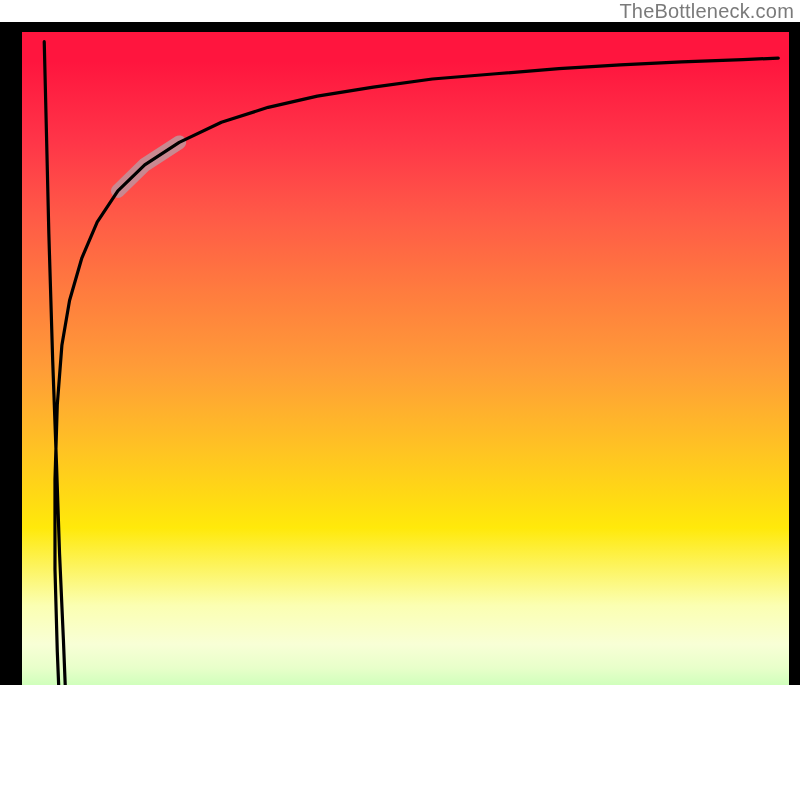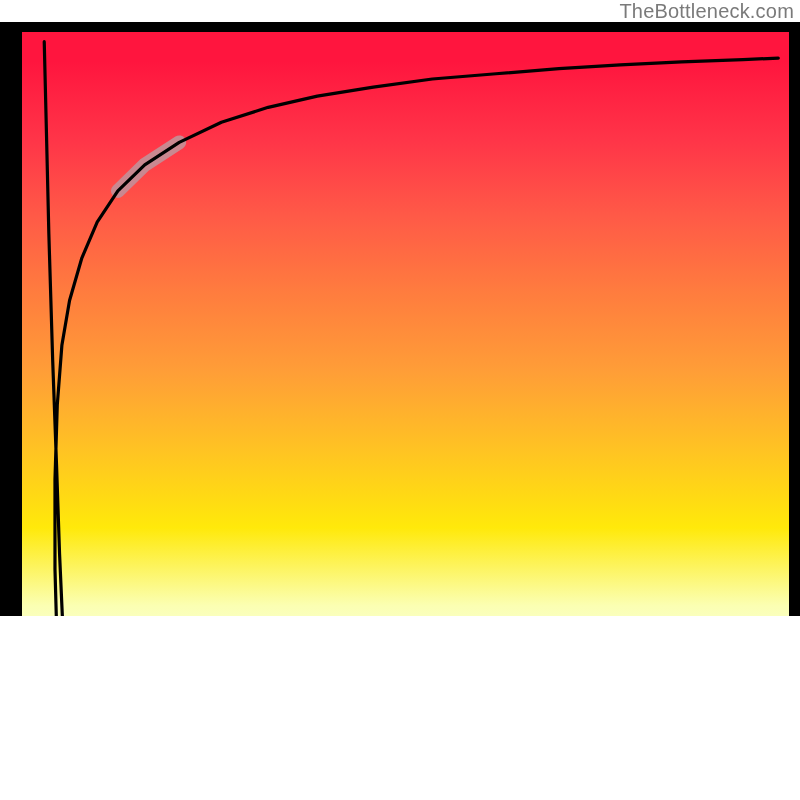--- a/index.html
+++ b/index.html
@@ -3,21 +3,21 @@
 <meta charset="utf-8">
 <style>
   body {
     margin: 0;
     padding: 0;
     background: #ffffff;
     font-family: Arial, Helvetica, sans-serif;
   }
   .wrap {
     width: 800px;
-    height: 616px;
+    height: 685px;
     position: relative;
   }
   .attribution {
     position: absolute;
     top: 0;
     right: 6px;
     font-size: 20px;
     color: #7a7a7a;
     font-weight: 400;
     letter-spacing: 0.2px;

